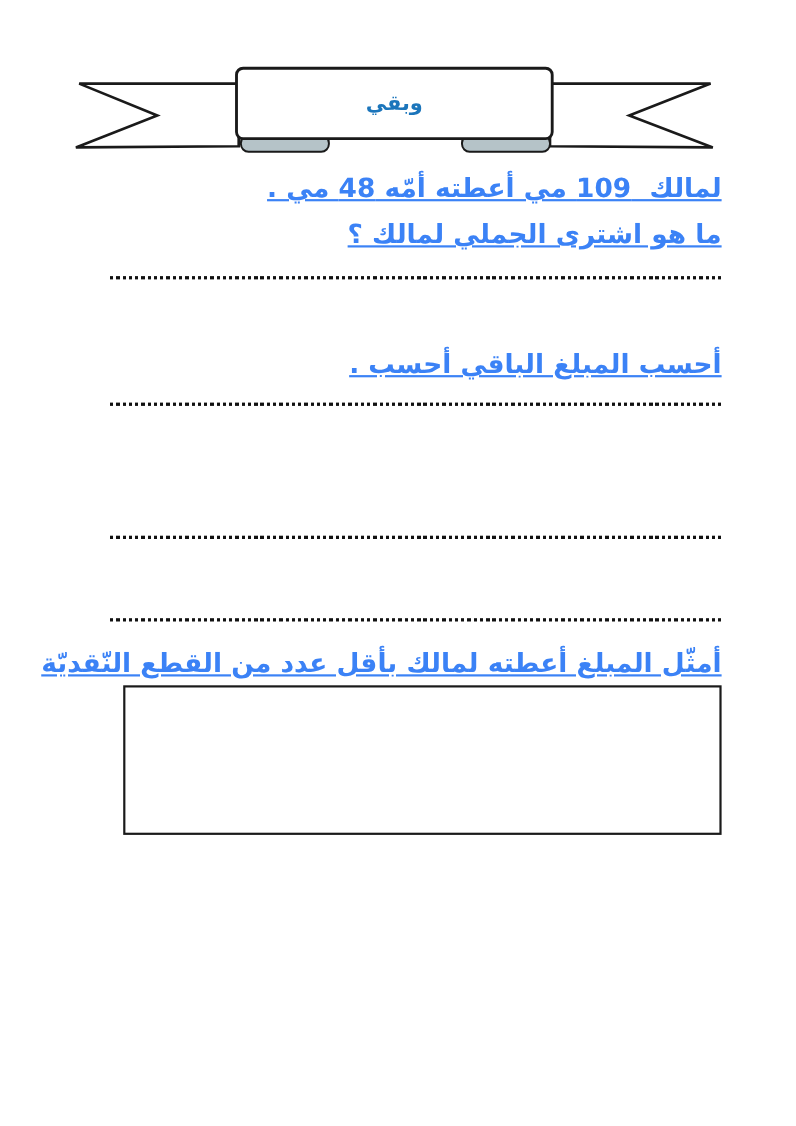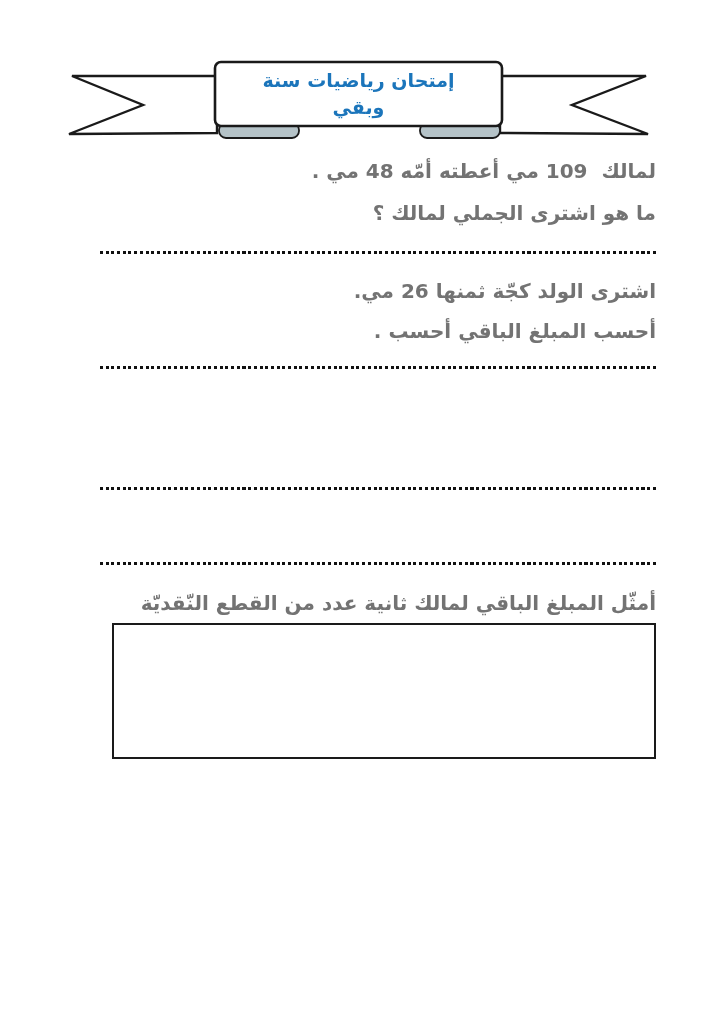--- a/index.html
+++ b/index.html
@@ -42,25 +42,26 @@
     font-size: 19px;
     line-height: 27px;
   }
   
   .tline {
     position: absolute;
     right: 68px;
     left: 80px;
     direction: rtl;
     text-align: right;
-    color: #737373;
+    color: #3b82f6;
     font-weight: bold;
-    font-size: 20px;
+    font-size: 24px;
     line-height: 30px;
     white-space: nowrap;
+    text-decoration: underline;
   }
   
   .dots {
     position: absolute;
     left: 100px;
     right: 66px;
     height: 3px;
     background: repeating-linear-gradient(
       to right,
       #111111 0px, #111111 3px,
@@ -89,32 +90,30 @@
 
     <path d="M500,76 L646,76 L572,105 L648,134 L500,133 Z" fill="#ffffff" stroke="#1a1a1a" stroke-width="2.4" stroke-linejoin="miter"></path>
 
     <rect x="219" y="123" width="80" height="15" rx="7" ry="7" fill="#b5c3c8" stroke="#1a1a1a" stroke-width="1.8"></rect>
     <rect x="420" y="123" width="80" height="15" rx="7" ry="7" fill="#b5c3c8" stroke="#1a1a1a" stroke-width="1.8"></rect>
 
     <rect x="215" y="62" width="287" height="64" rx="6" ry="6" fill="#ffffff" stroke="#1a1a1a" stroke-width="2.6"></rect>
   </svg>
 
   <div class="banner-title">
-    <span>إمتحان رياضيات سنة</span>
     <span>وبقي</span>
   </div>
 
   <div class="tline" style="top:156px">لمالك&nbsp; 109 مي أعطته أمّه 48 مي .</div>
   <div class="tline" style="top:198px">ما هو اشترى الجملي لمالك ؟</div>
   <div class="dots" style="top:251px"></div>
 
-  <div class="tline" style="top:276px">اشترى الولد كجّة ثمنها 26 مي.</div>
   <div class="tline" style="top:316px">أحسب المبلغ الباقي أحسب .</div>
   <div class="dots" style="top:366px"></div>
 
   <div class="dots" style="top:487px"></div>
 
   <div class="dots" style="top:562px"></div>
 
-  <div class="tline" style="top:588px">أمثّل المبلغ الباقي لمالك ثانية عدد من القطع النّقديّة</div>
+  <div class="tline" style="top:588px">أمثّل المبلغ أعطته لمالك بأقل عدد من القطع النّقديّة</div>
   <div class="answer-box"></div>
 
 </div>
 
 </body></html>

